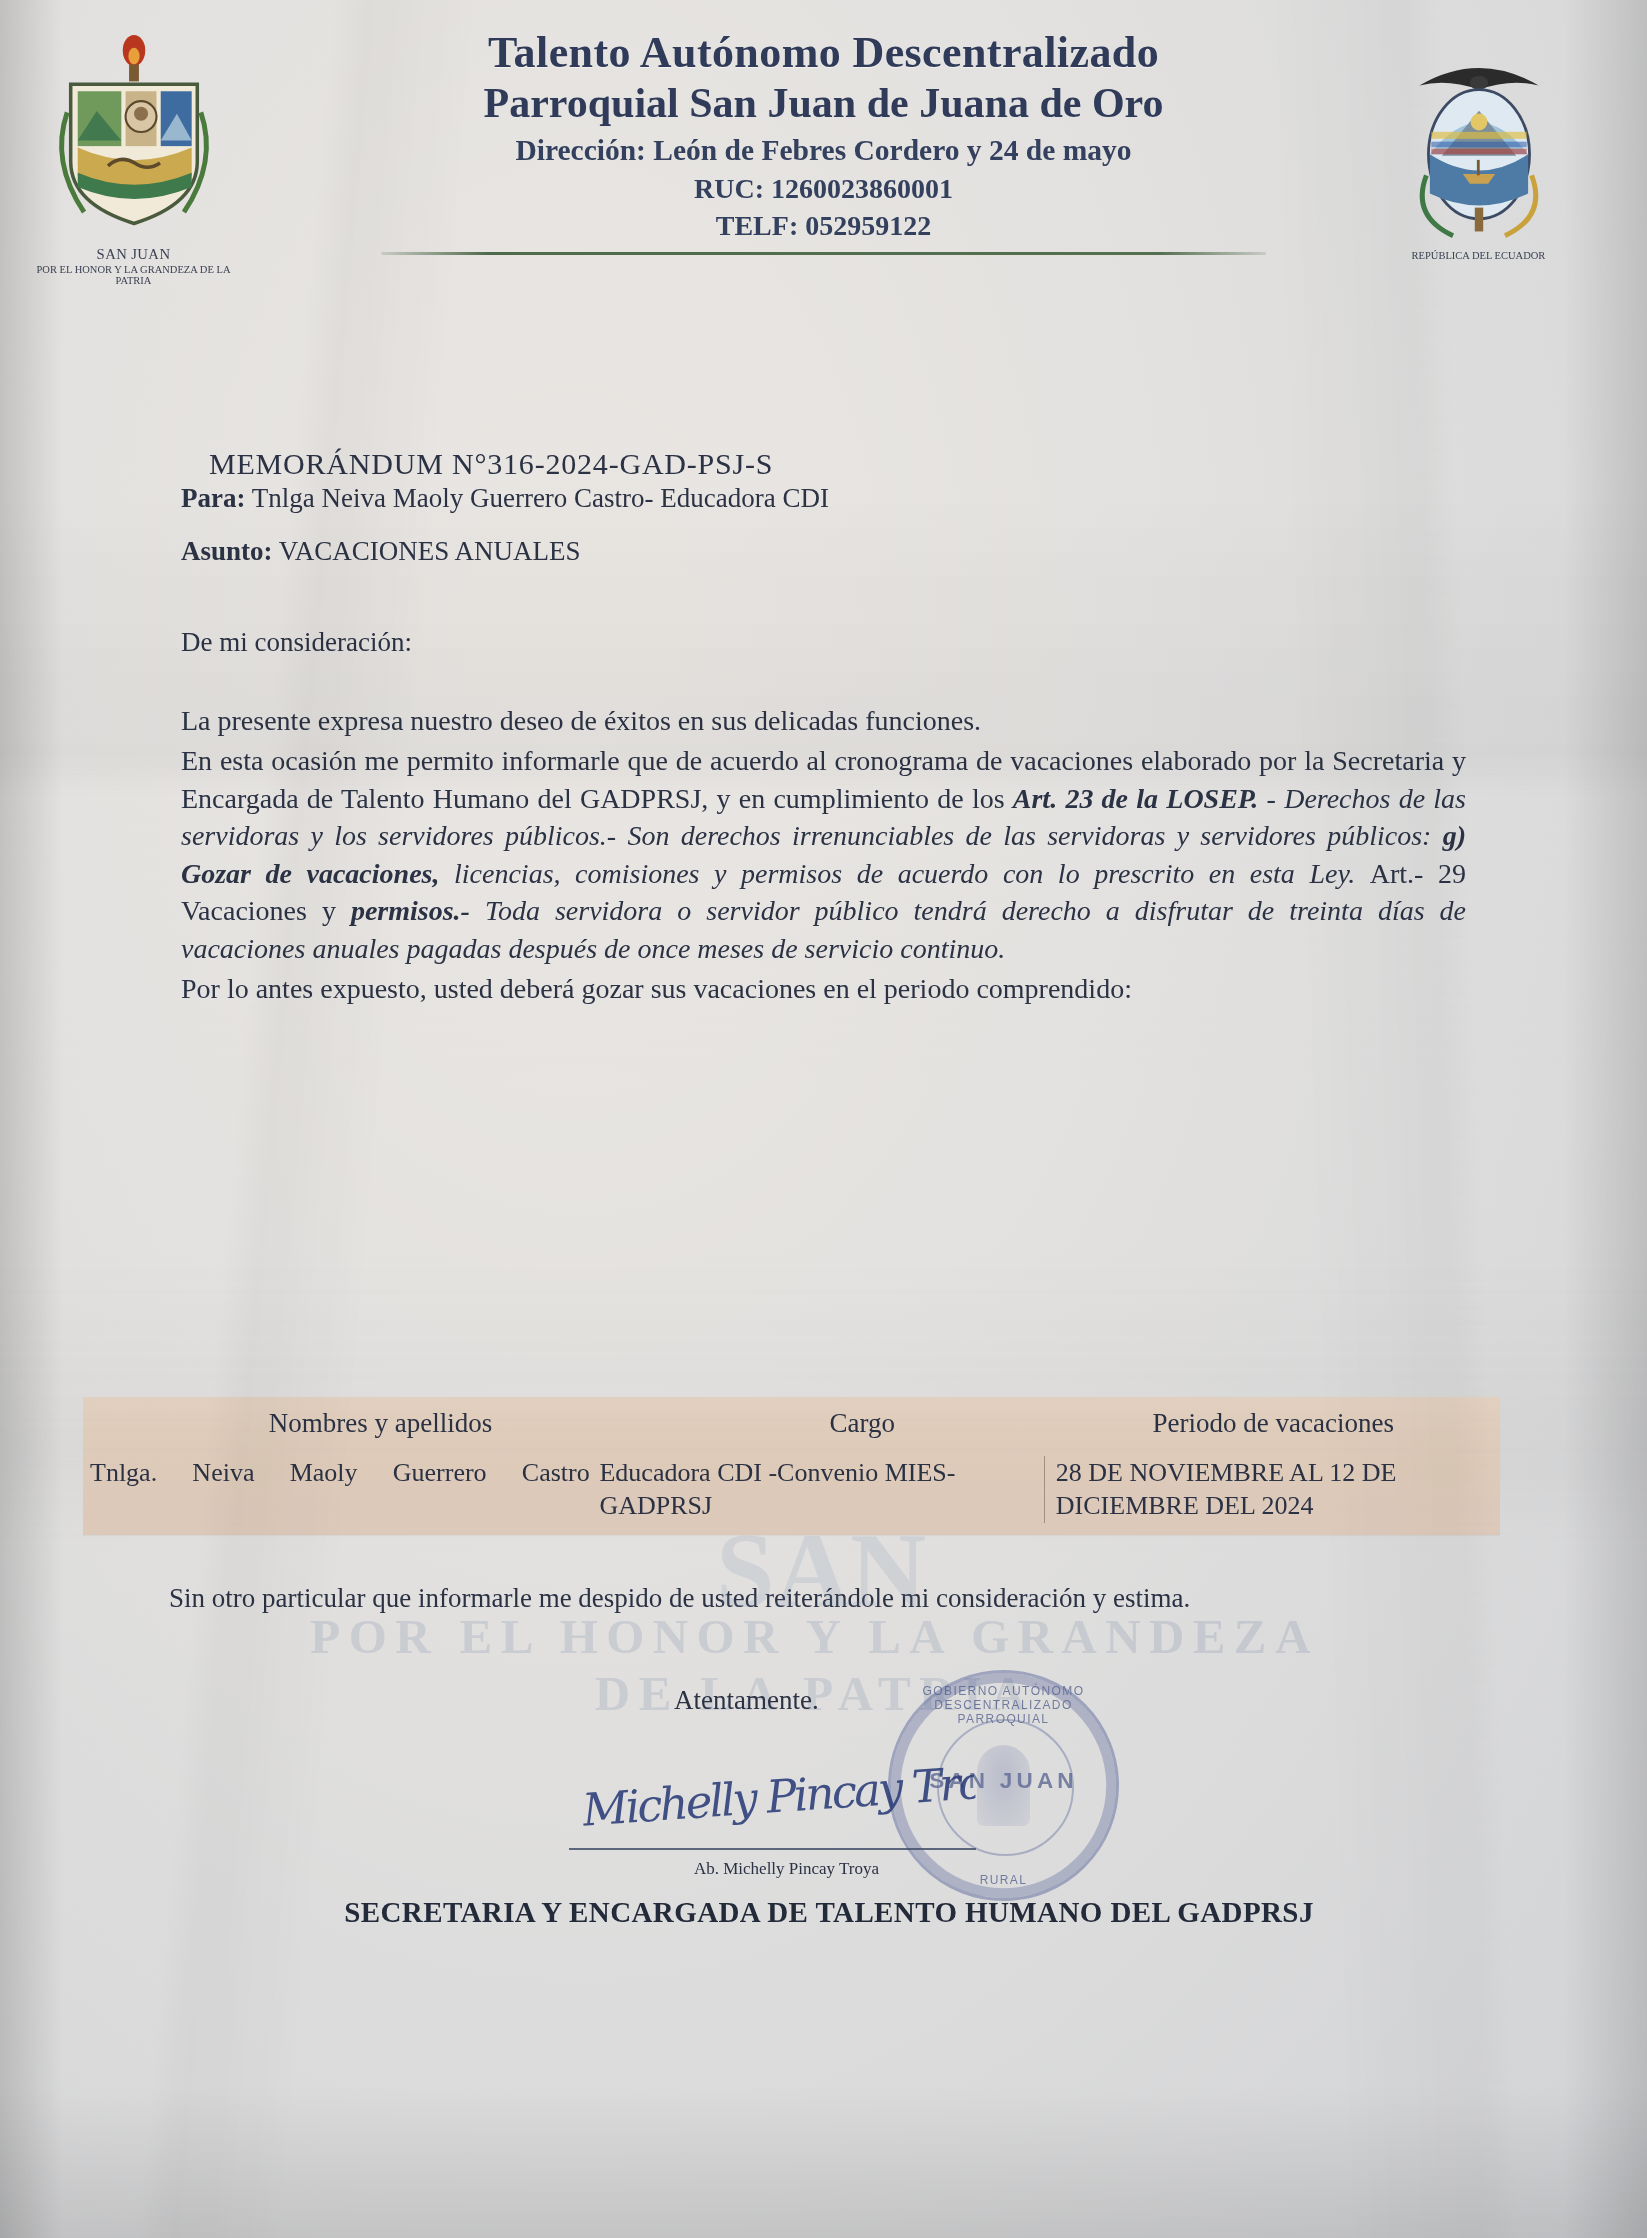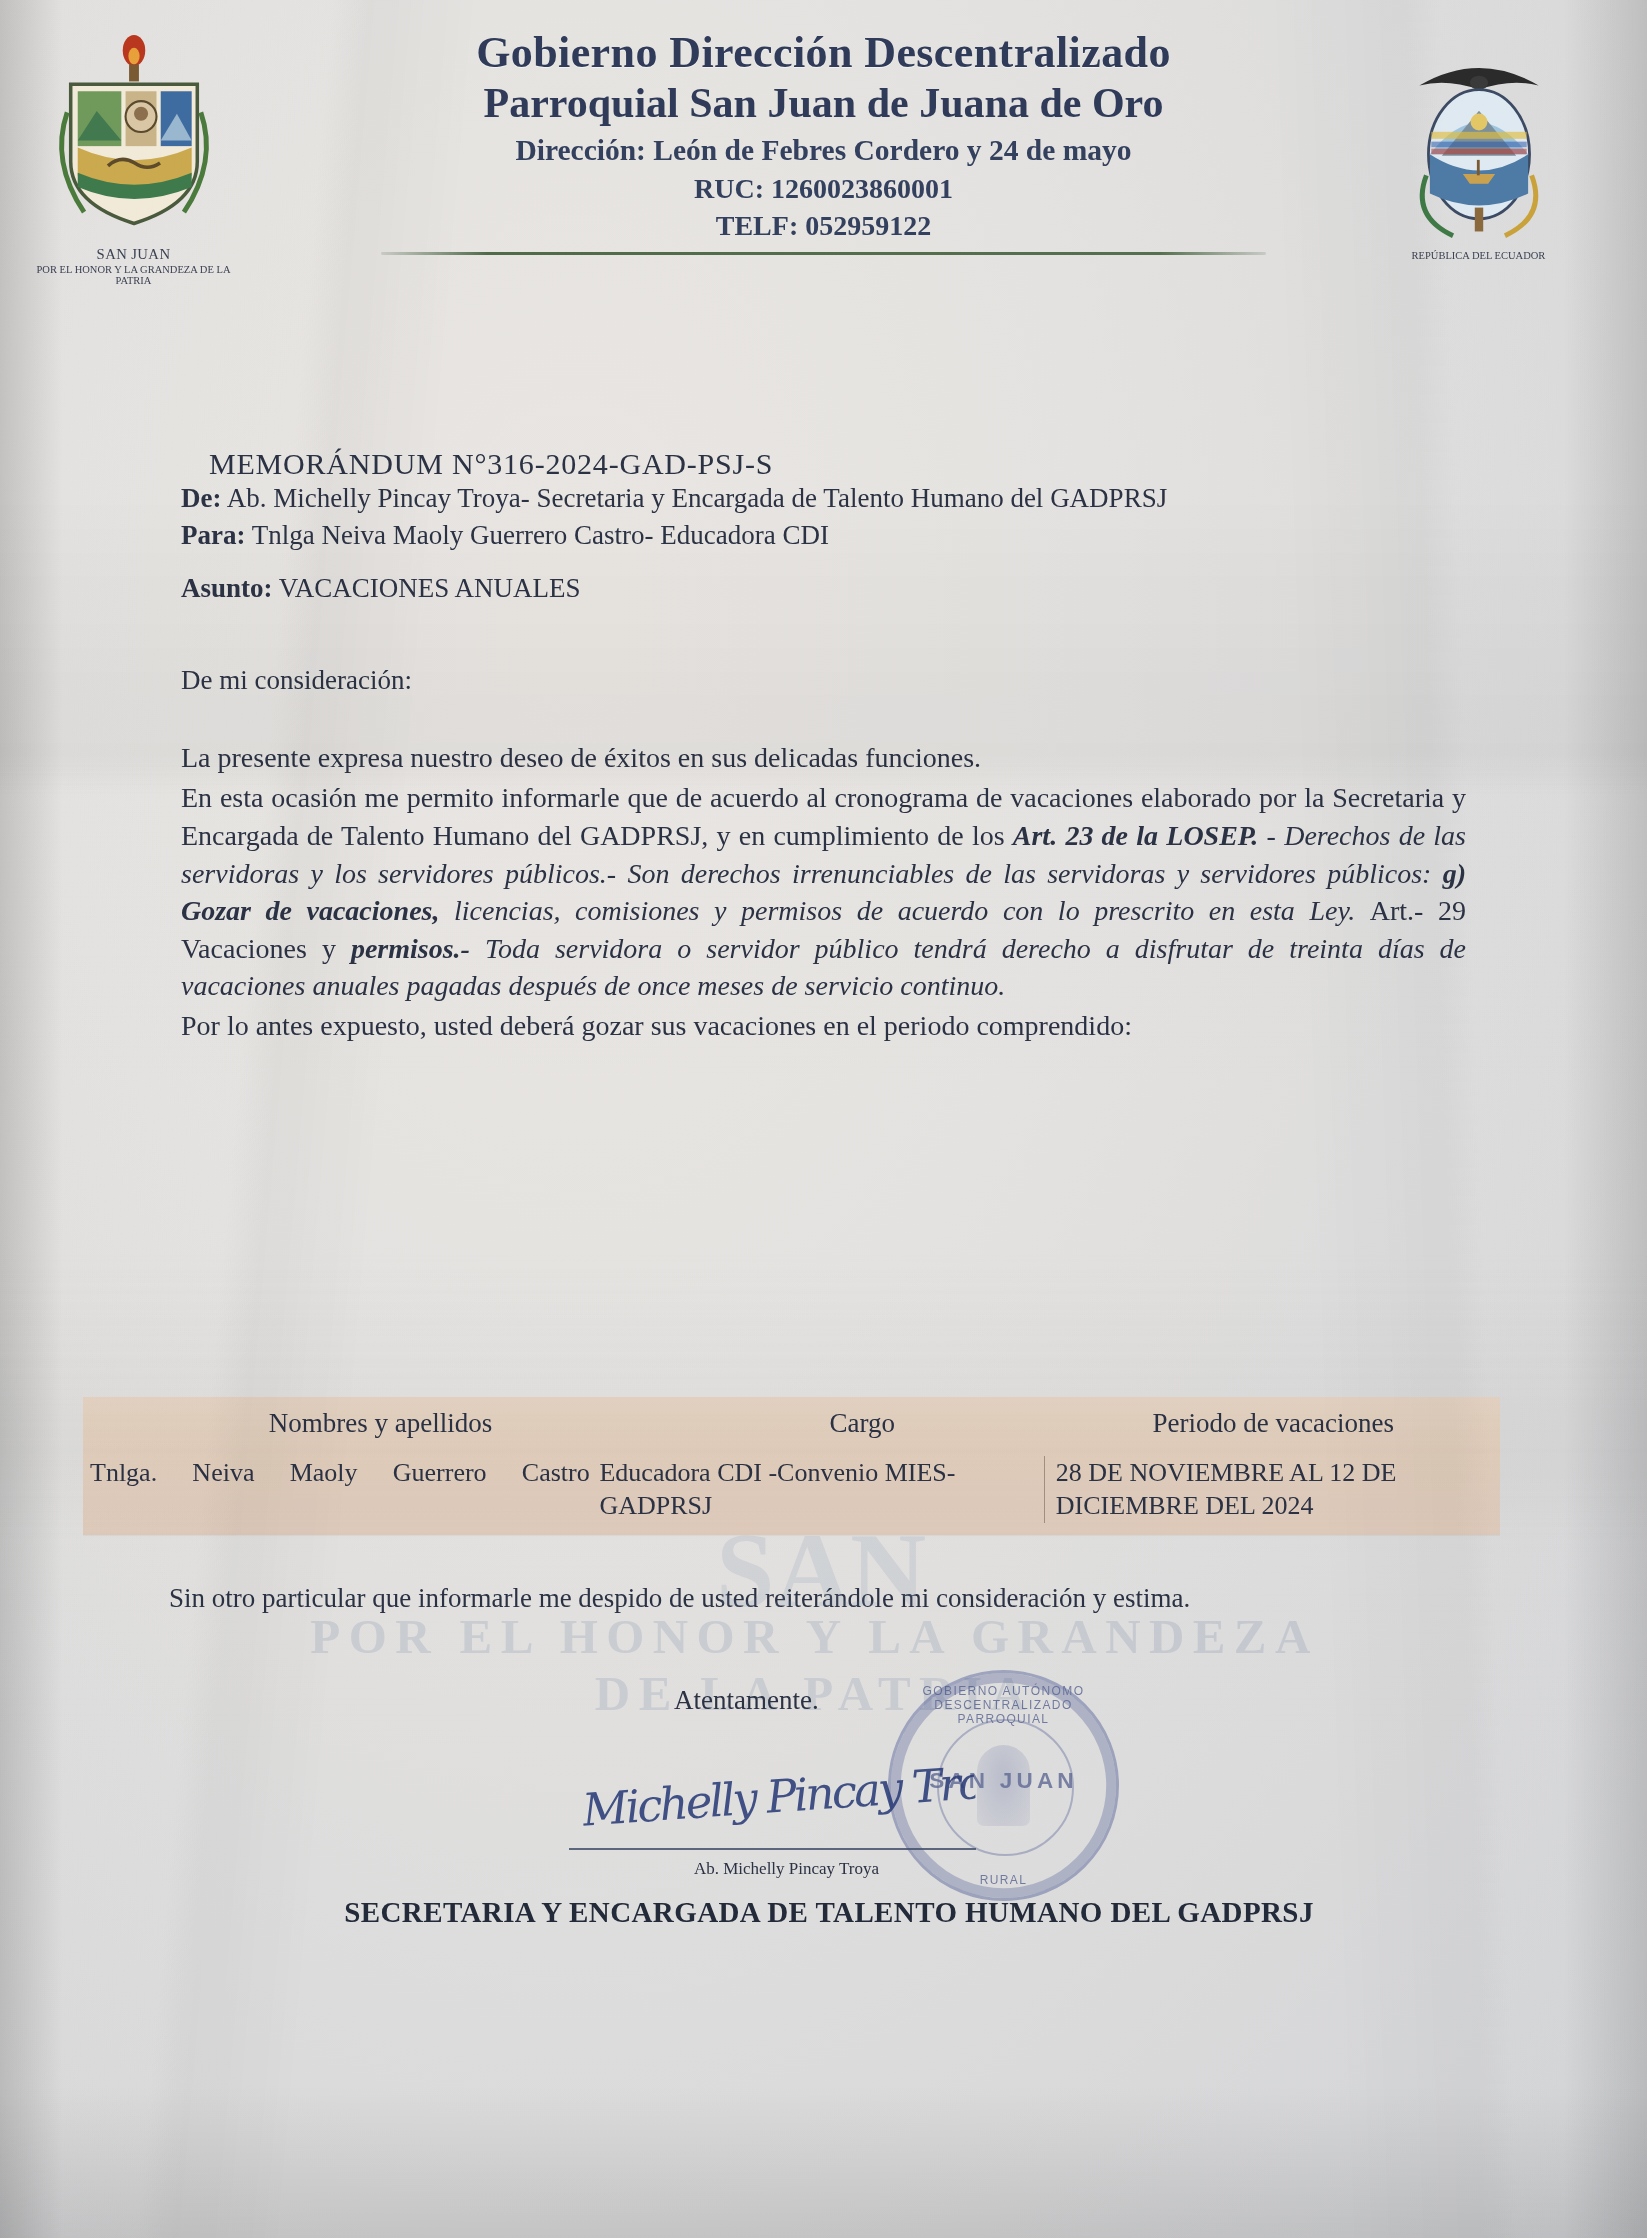--- a/index.html
+++ b/index.html
@@ -396,21 +396,21 @@
         <path d="M88 186 q18 -16 38 -4 q18 12 36 0" stroke="#5d4a2a" stroke-width="5" fill="none"></path>
 
         <path d="M30 110 Q6 180 54 252" stroke="#4a7a3c" stroke-width="7" fill="none"></path>
         <path d="M220 110 Q244 180 196 252" stroke="#4a7a3c" stroke-width="7" fill="none"></path>
       </svg>
       <div class="crest-caption">SAN JUAN</div>
       <div class="crest-caption small">POR EL HONOR Y LA GRANDEZA DE LA PATRIA</div>
     </div>
 
     <div class="header-text">
-      <div class="h-line1">Gobierno Dirección Descentralizado</div>
+      <div class="h-line1">Talento Autónomo Descentralizado</div>
       <div class="h-line2">Parroquial San Juan de Juana de Oro</div>
       <div class="h-line3">Dirección: León de Febres Cordero y 24 de mayo</div>
       <div class="h-line4">RUC: 1260023860001</div>
       <div class="h-line5">TELF: 052959122</div>
       <div class="rule"></div>
     </div>
 
     <div class="crest-right">
       <svg class="crest" width="162" height="200" viewBox="0 0 230 285" aria-hidden="true">
 
@@ -437,23 +437,20 @@
         <path d="M190 180 Q212 238 152 266" stroke="#c9a23c" stroke-width="7" fill="none"></path>
       </svg>
       <div class="crest-caption small">REPÚBLICA DEL ECUADOR</div>
     </div>
   </div>
 
   <div class="body-wrap">
 
     <div class="memo-title">MEMORÁNDUM N°316-2024-GAD-PSJ-S</div>
 
-    <div class="field-line">
-      <span class="field-label">De:</span><span> Ab. Michelly Pincay Troya- Secretaria y Encargada de Talento Humano del GADPRSJ</span>
-    </div>
 
     <div class="field-line">
       <span class="field-label">Para:</span><span> Tnlga Neiva Maoly Guerrero Castro- Educadora CDI</span>
     </div>
 
     <div class="gap-10"></div>
 
     <div class="field-line">
       <span class="field-label">Asunto:</span><span> VACACIONES ANUALES</span>
     </div>

